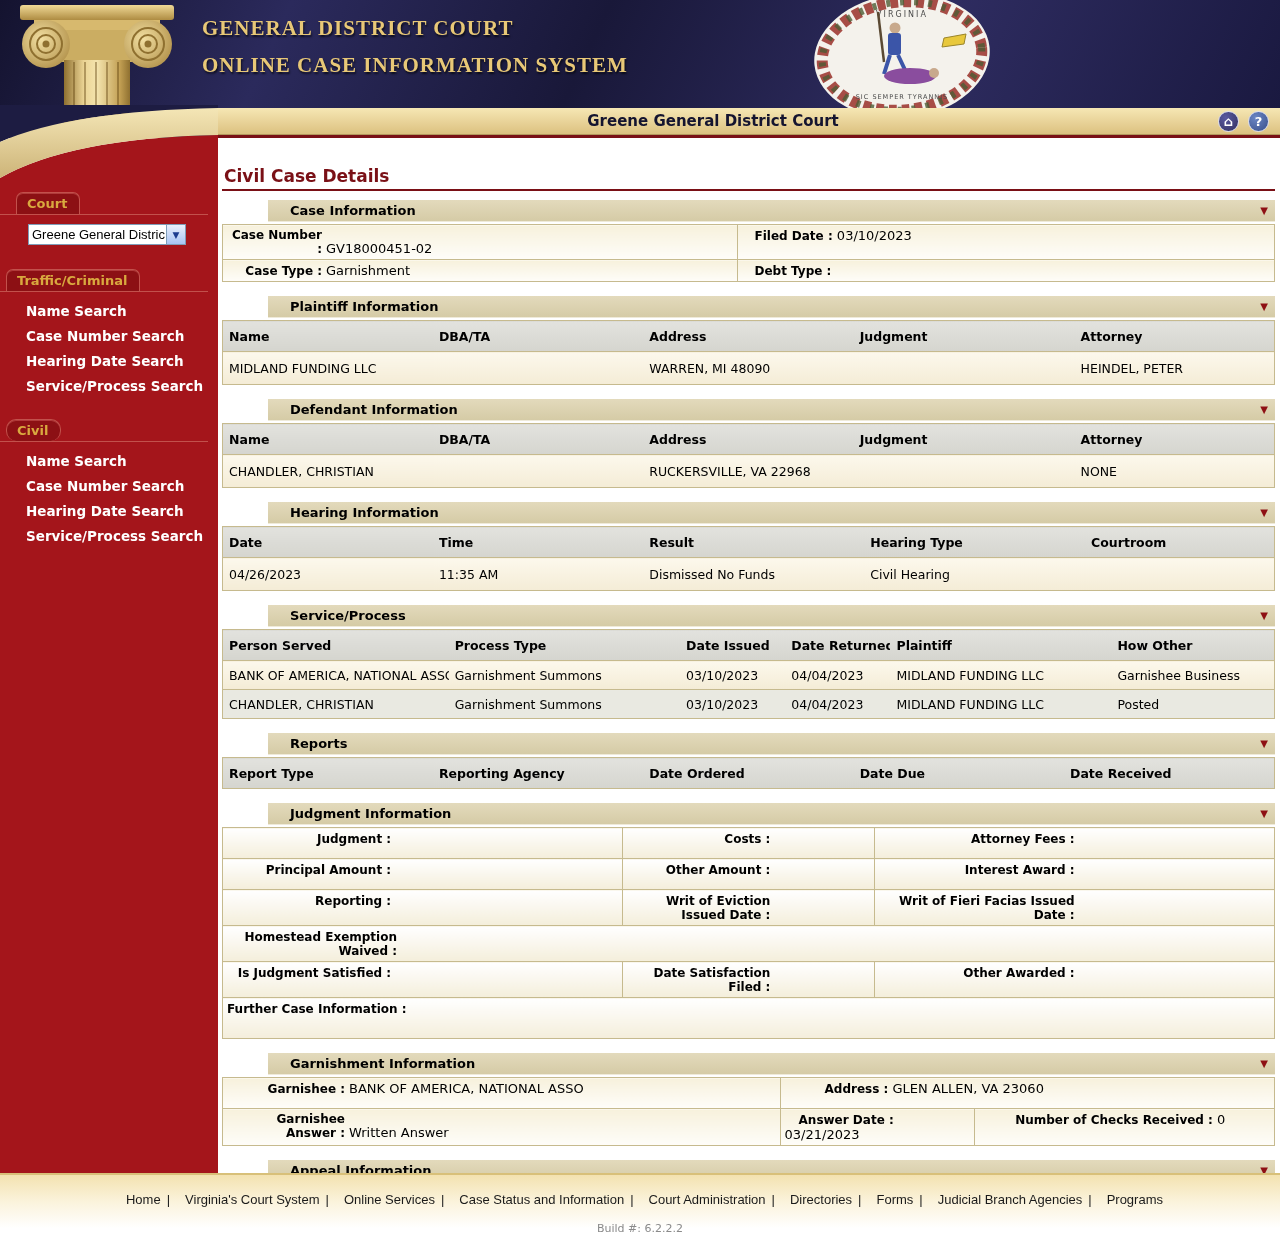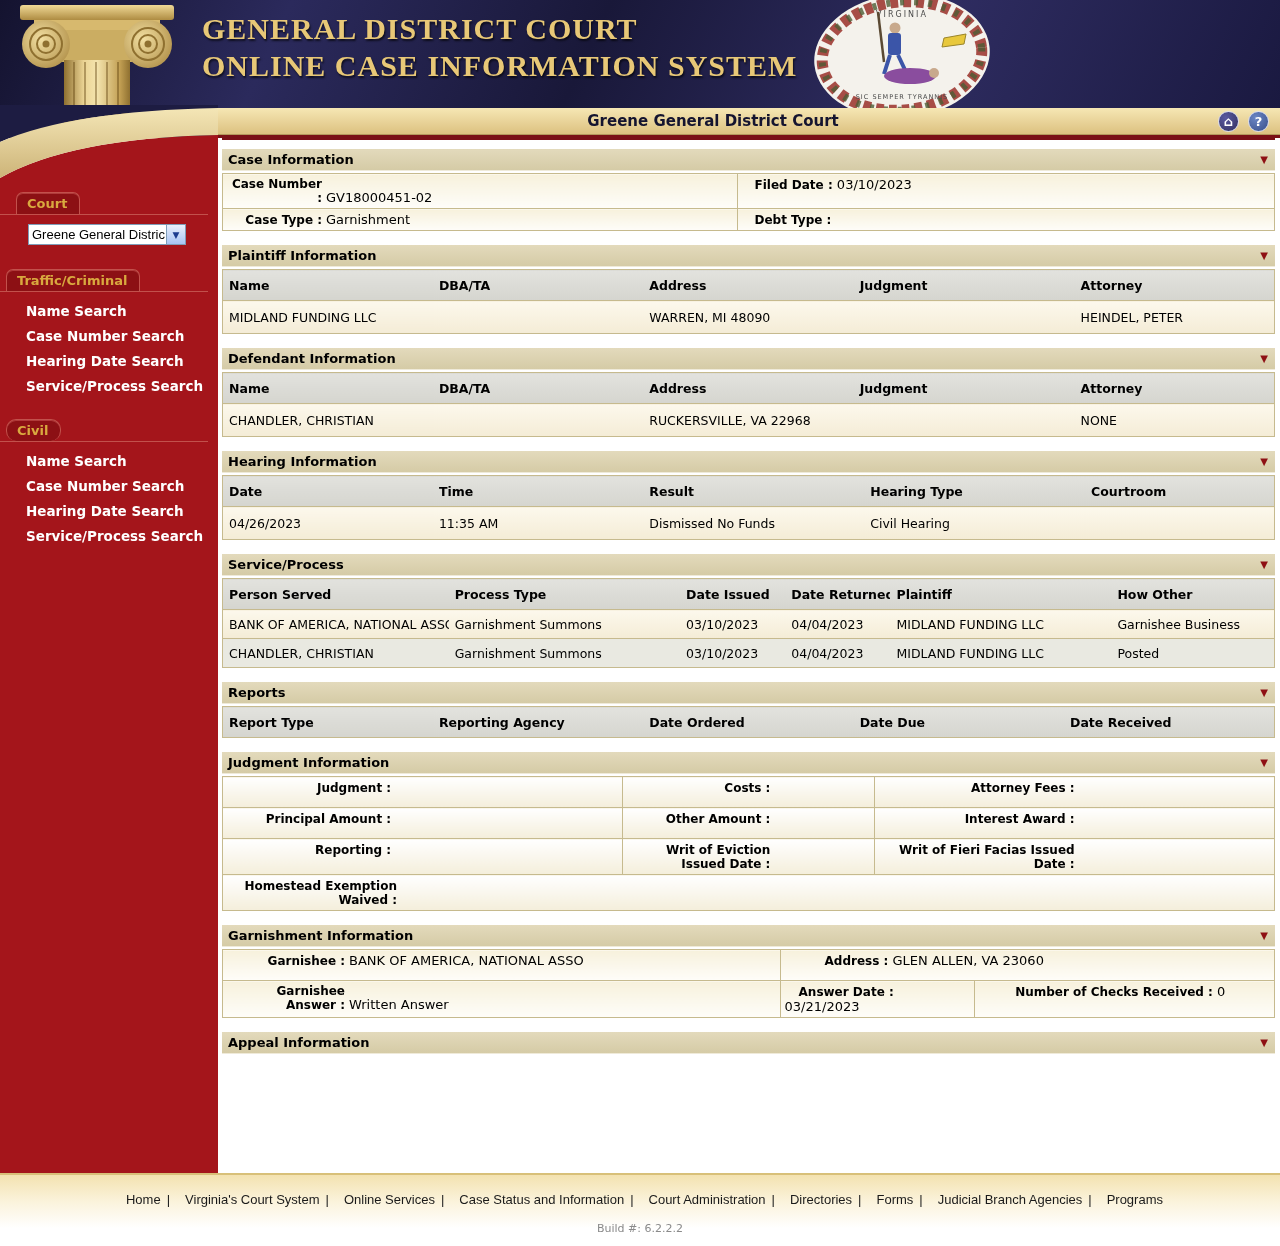--- a/index.html
+++ b/index.html
@@ -3,21 +3,21 @@
 <meta charset="utf-8">
 <style>
   html,body{margin:0;padding:0;}
   body{width:1280px;height:1246px;position:relative;background:#fff;
        font-family:"DejaVu Sans","Liberation Sans",sans-serif;overflow:hidden;}
 
   
   #hdr{position:absolute;left:0;top:0;width:1280px;height:108px;overflow:hidden;
        background:linear-gradient(115deg,#14132f 0%,#2b2a5c 22%,#191839 46%,#2e2c60 72%,#1a1940 100%);}
   #hdr-title{position:absolute;left:202px;top:10px;font-family:"Liberation Serif","DejaVu Serif",serif;
-       font-weight:bold;color:#E8C877;font-size:30px;line-height:37px;letter-spacing:1px;
+       font-weight:bold;color:#E8C877;font-size:21px;line-height:37px;letter-spacing:1px;
        text-shadow:1px 2px 2px rgba(0,0,0,.65);white-space:nowrap;}
   #col-svg{position:absolute;left:6px;top:0;z-index:3;}
   #flag-svg{position:absolute;left:794px;top:0;}
 
   
   #courtbar{position:absolute;left:0;top:108px;width:1280px;height:27px;z-index:1;
        background:linear-gradient(#F6E7B4,#DCC180);border-bottom:1px solid #b3985c;box-sizing:border-box;}
   #courtbar-text{position:absolute;left:218px;right:72px;top:0;height:27px;line-height:26px;
        text-align:center;font-weight:bold;font-size:15px;color:#14142f;}
   .circ{position:absolute;top:3px;width:21px;height:21px;border-radius:50%;color:#fff;text-align:center;
@@ -49,22 +49,22 @@
        margin-bottom:9px;white-space:nowrap;}
 
   
   #main{position:absolute;left:218px;top:135px;width:1062px;height:1038px;background:#fff;
        border-top:3px solid #7A1016;box-sizing:border-box;padding:0 5px 0 4px;overflow:hidden;}
   #pagetitle{margin:28px 0 3px 2px;font-size:17px;color:#7A1016;font-weight:bold;}
   #titlebar{border-bottom:2px solid #7A1016;margin-bottom:9px;}
 
   .section{margin-bottom:14px;}
   .sec-head{position:relative;background:linear-gradient(#E3DABC,#D5CBA6);height:21px;line-height:21px;
-       font-weight:bold;font-size:13px;color:#000;padding-left:6px;margin-bottom:2px;
-       border-bottom:1px solid #efead9;}
+       font-weight:bold;font-size:13px;color:#000;padding-left:22px;margin-bottom:2px;
+       border-bottom:1px solid #efead9;margin-left:46px;}
   .sec-head .arr{position:absolute;right:7px;top:0;color:#8E1014;font-size:10px;cursor:pointer;}
 
   table.list{width:100%;border-collapse:collapse;table-layout:fixed;border:1px solid #C6BA8E;}
   table.list th{background:linear-gradient(#E2E2DE,#D5D5CF);height:26px;text-align:left;font-size:12.5px;
        padding:2px 4px 2px 6px;border-bottom:1px solid #C6BA8E;font-weight:bold;color:#000;
        overflow:hidden;white-space:nowrap;}
   table.list td{height:28px;font-size:12.5px;padding:2px 4px 2px 6px;border-bottom:1px solid #C6BA8E;
        color:#000;overflow:hidden;white-space:nowrap;}
   #service-table td{height:24px;}
   table.list tr.r0 td{background:linear-gradient(#FCF8EC,#F4ECD6);}
@@ -203,20 +203,21 @@
     <div class="navlinks">
       <a href="#">Name Search</a>
       <a href="#">Case Number Search</a>
       <a href="#">Hearing Date Search</a>
       <a href="#">Service/Process Search</a>
     </div>
   </div>
 </div>
 
 <div id="main">
+  <div id="pagetitle">Civil Case Details</div>
   <div id="titlebar"></div>
 
   <div class="section">
     <div class="sec-head">
       <span>Case Information</span>
       <span class="arr">▼</span>
     </div>
     <table class="grid">
       <colgroup>
           <col style="width:49%">
@@ -461,20 +462,36 @@
             </td>
         <td class="jt">
               <span class="jl jw3">Writ of Fieri Facias Issued Date :</span>
             </td>
       </tr>
       <tr class="h30">
         <td class="jt" colspan="3">
               <span class="jl jwh">Homestead Exemption Waived :</span>
             </td>
       </tr>
+      <tr class="h28">
+        <td class="jt">
+              <span class="jl jw1">Is Judgment Satisfied :</span>
+            </td>
+        <td class="jt">
+              <span class="jl jw2">Date Satisfaction Filed :</span>
+            </td>
+        <td class="jt">
+              <span class="jl jw3">Other Awarded :</span>
+            </td>
+      </tr>
+      <tr class="h38">
+        <td class="jt" colspan="3">
+              <span class="jl jleft">Further Case Information :</span>
+            </td>
+      </tr>
     </tbody>
       </table>
   </div>
 
   <div class="section">
     <div class="sec-head">
       <span>Garnishment Information</span>
       <span class="arr">▼</span>
     </div>
     <table class="grid">

